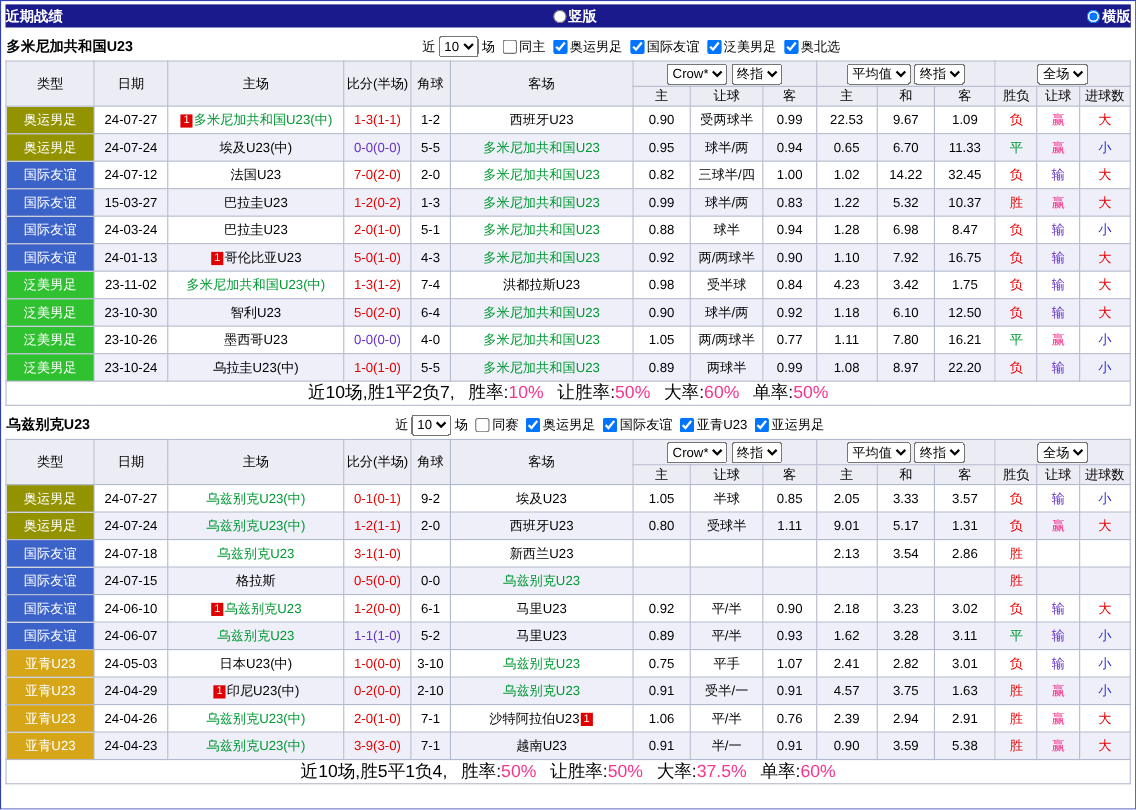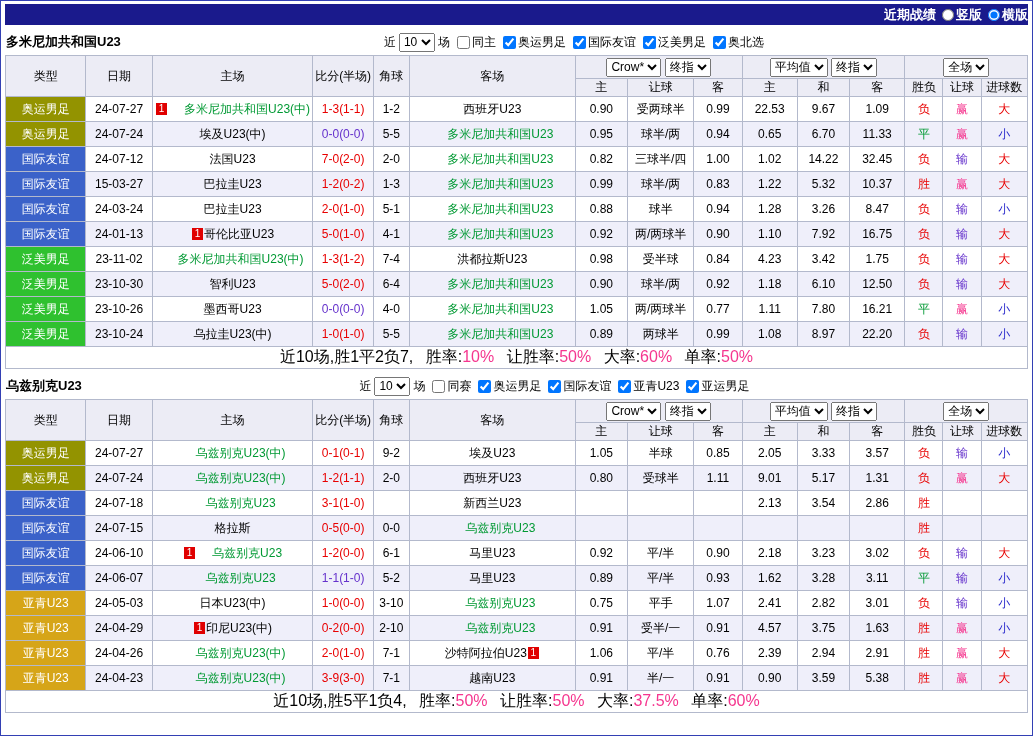--- a/index.html
+++ b/index.html
@@ -2,21 +2,21 @@
 <html style="--page-border: #3340b4; --title-bar-bg: #1a1a8c; --header-bg: #ececf5; --alt-row: #efeffa; --grid-border: #b3b9cc; --team-green: #009933; --score-red: #e80000; --score-draw: #6633cc; --result-win: #e80000; --result-draw: #009933; --result-lose: #e80000; --handicap-win: #f5368f; --handicap-lose: #6633cc; --goals-big: #e80000; --goals-small: #2929cc; --summary-value: #f5368f;"><head>
 <meta charset="utf-8">
 <style>
   * { box-sizing: border-box; }
   html,body { margin:0; padding:0; background:#fff; }
   body { width:1033px; font-family:"Liberation Sans","DejaVu Sans",sans-serif; }
   .page { width:1033px; min-height:736px; border:1px solid var(--page-border,#3340b4); padding:3px 4px 4px 4px; }
 
   
   .titlebar { height:21px; background:var(--title-bar-bg,#1a1a8c); color:#fff;
-    display:flex; align-items:center; justify-content:flex-end; gap:6px;
+    display:flex; align-items:center; justify-content:space-between; gap:6px;
     font-size:13px; font-weight:bold; }
   .titlebar label { display:flex; align-items:center; gap:2px; font-weight:bold; cursor:pointer; }
   .titlebar input { margin:0; width:12px; height:12px; }
 
   
   .team-block { margin-top:4px; }
   .section-head { display:flex; align-items:center; height:26px; padding:0 1px; font-size:12px; }
   .team-title { font-weight:bold; font-size:13px; color:#000; }
   .filters { flex:1; display:flex; align-items:center; justify-content:center; gap:3px; }
   .filters .chk { display:flex; align-items:center; gap:1px; cursor:pointer; }
@@ -27,21 +27,21 @@
   table.grid { border-collapse:collapse; table-layout:fixed; width:100%;
     font-size:12px; text-align:center; color:#000; }
   .grid th, .grid td { border:1px solid var(--grid-border,#b3b9cc); padding:0 1px;
     overflow:hidden; white-space:nowrap; }
   .grid thead th { background:var(--header-bg,#ececf5); font-weight:normal; height:17px; }
   .grid tr.h1 th { height:23px; }
   .grid thead select { font-size:12px; height:19px; margin:0; max-width:70px; }
   .grid tbody td { height:25px; background:#fff; }
   .grid tbody tr.alt td { background:var(--alt-row,#efeffa); }
   .type-cell { color:#fff; }
-  .team-green { color:var(--team-green,#009933);padding-left:16px; }
+  .team-green { color:var(--team-green,#009933); }
   .sc-red { color:var(--score-red,#e80000); }
   .sc-draw { color:var(--score-draw,#6633cc); }
   .r-win { color:var(--result-win,#e80000); }
   .r-draw { color:var(--result-draw,#009933); }
   .r-lose { color:var(--result-lose,#e80000); }
   .r-hwin { color:var(--handicap-win,#f5368f); }
   .r-hlose { color:var(--handicap-lose,#6633cc); }
   .r-big { color:var(--goals-big,#e80000); }
   .r-small { color:var(--goals-small,#2929cc); }
   .red-badge { display:inline-block; background:#e00000; color:#fff; font-size:10px;
@@ -220,32 +220,32 @@
             <td class="type-cell" style="background: rgb(59, 98, 201);">国际友谊</td>
             <td>24-03-24</td>
             <td><span>巴拉圭U23</span></td>
             <td class="sc-red">2-0(1-0)</td>
             <td>5-1</td>
             <td><span class="team-green">多米尼加共和国U23</span></td>
             <td>0.88</td>
             <td>球半</td>
             <td>0.94</td>
             <td>1.28</td>
-            <td>3.26</td>
+            <td>6.98</td>
             <td>8.47</td>
             <td class="r-lose">负</td>
             <td class="r-hlose">输</td>
             <td class="r-small">小</td>
           </tr>
           <tr class="alt">
             <td class="type-cell" style="background: rgb(59, 98, 201);">国际友谊</td>
             <td>24-01-13</td>
             <td><span class="red-badge">1</span><span>哥伦比亚U23</span></td>
             <td class="sc-red">5-0(1-0)</td>
-            <td>4-1</td>
+            <td>4-3</td>
             <td><span class="team-green">多米尼加共和国U23</span></td>
             <td>0.92</td>
             <td>两/两球半</td>
             <td>0.90</td>
             <td>1.10</td>
             <td>7.92</td>
             <td>16.75</td>
             <td class="r-lose">负</td>
             <td class="r-hlose">输</td>
             <td class="r-big">大</td>

